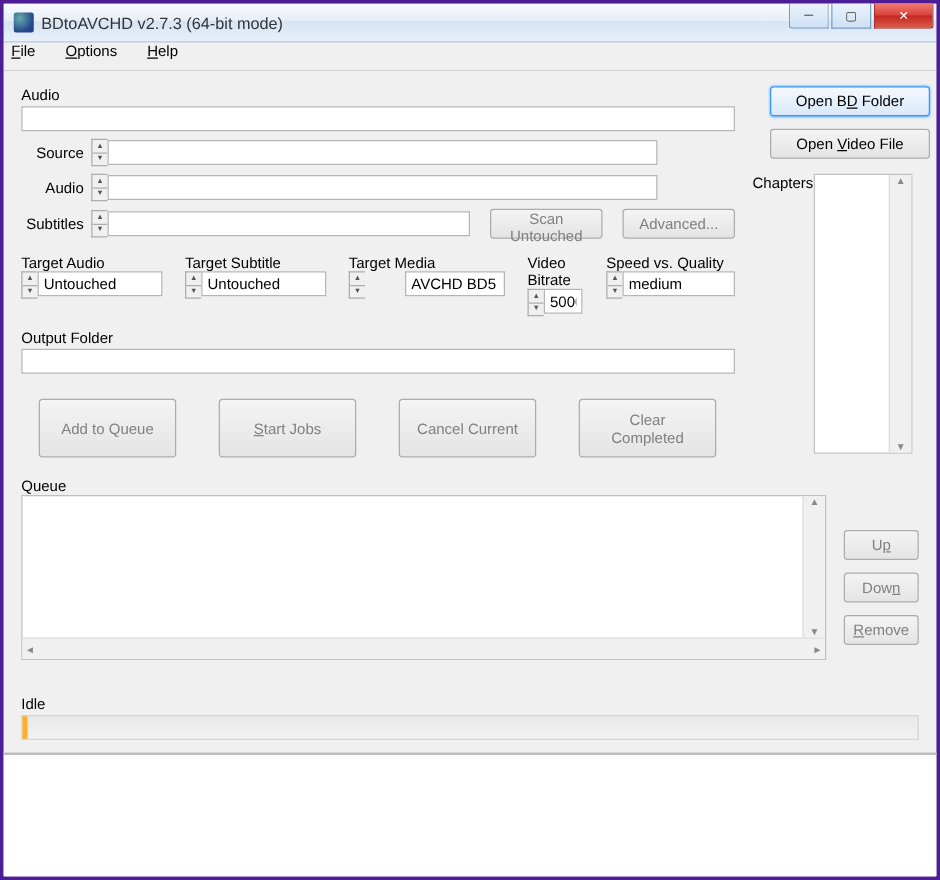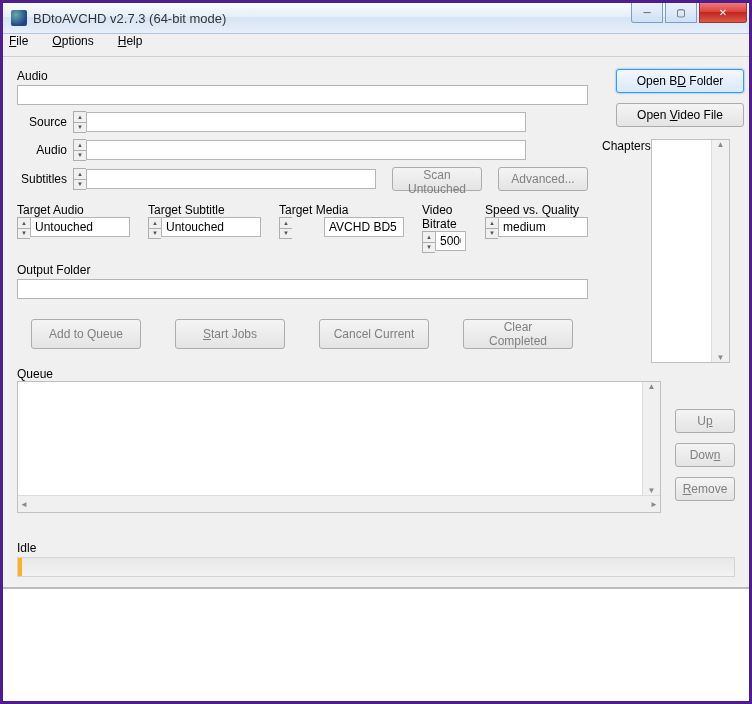--- a/index.html
+++ b/index.html
@@ -32,21 +32,21 @@
 .sel-row{display:flex;align-items:center;margin-top:6px}
 .sel-row .lbl{width:50px;text-align:right;margin-right:6px}
 .targets{display:flex;gap:18px;margin-top:12px}
 .tgtcol{display:flex;flex-direction:column}
 .layout-main{display:flex;gap:14px;margin-top:4px}
 .chapters-box{width:128px;display:flex;flex-direction:row}
 .listbox{flex:1;border:1px solid #c0c0c0;background:#fff;position:relative}
 .scrollbar-v{position:absolute;right:0;top:0;bottom:0;width:17px;background:#f0f0f0;border-left:1px solid #ddd;display:flex;flex-direction:column;justify-content:space-between;align-items:center;font-size:8px;color:#888}
 .scrollbar-h{position:absolute;left:0;right:0;bottom:0;height:17px;background:#f0f0f0;border-top:1px solid #ddd;display:flex;justify-content:space-between;align-items:center;font-size:8px;color:#888;padding:0 2px;box-sizing:border-box}
 .action-row{display:flex;gap:34px;margin:20px 0 12px 14px}
-.action-row .btn{width:110px;height:30px}
+.action-row .btn{width:110px;height:47px}
 .queue-area{display:flex;gap:14px}
 .queue-box{flex:1;height:130px}
 .qbtns{width:60px;display:flex;flex-direction:column;gap:10px;margin-top:28px}
 .qbtns .btn{width:60px;height:24px;padding:0}
 .progress{height:18px;background:linear-gradient(to bottom,#e8e8e8,#f2f2f2);border:1px solid #d4d4d4;margin-top:2px;position:relative}
 .progress .bar{position:absolute;left:0;top:0;bottom:0;width:4px;background:#ffb020}
 .log{flex:1;border-top:2px solid #bcbcbc;background:#fff;margin:8px -14px 0 -14px}
 </style>
 </head>
 <body>

